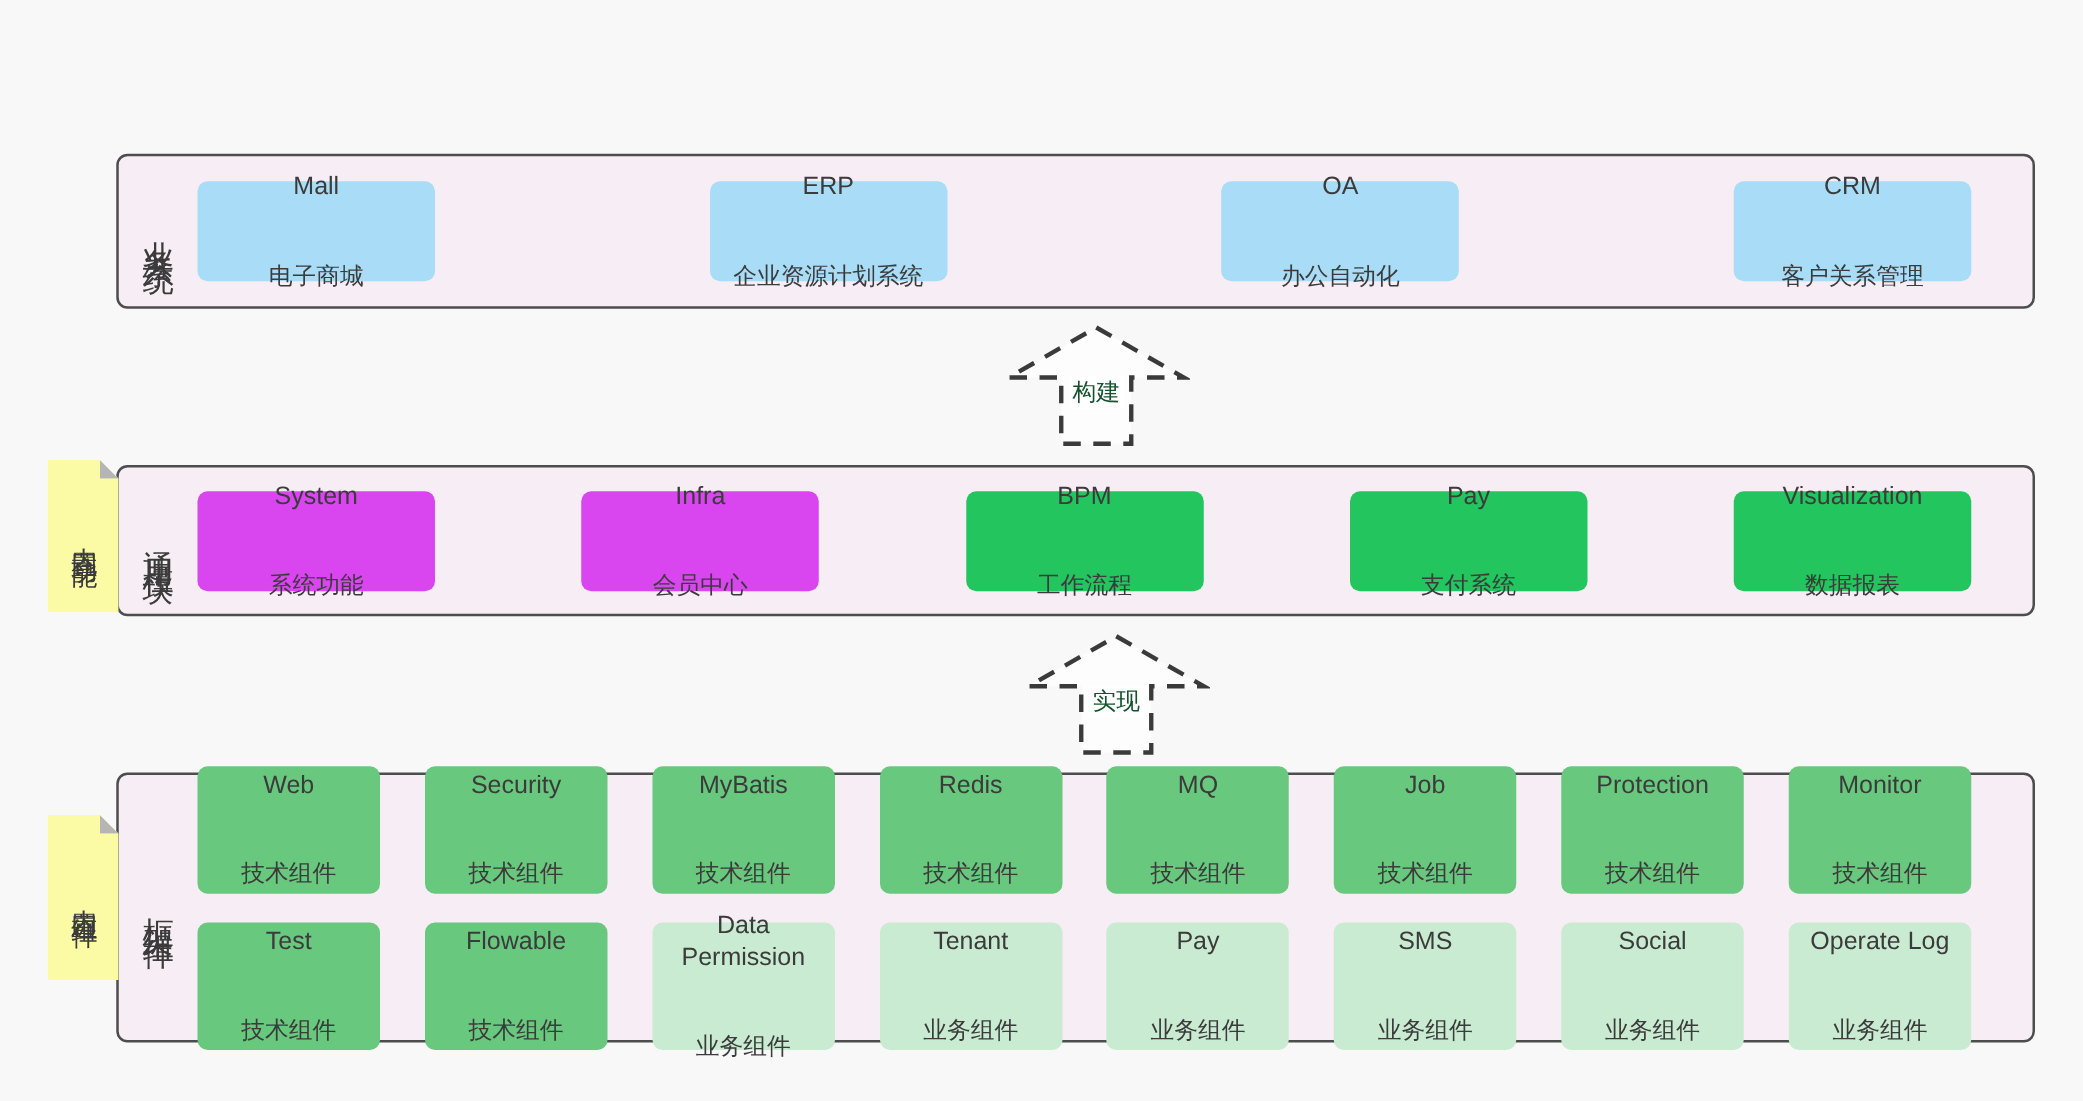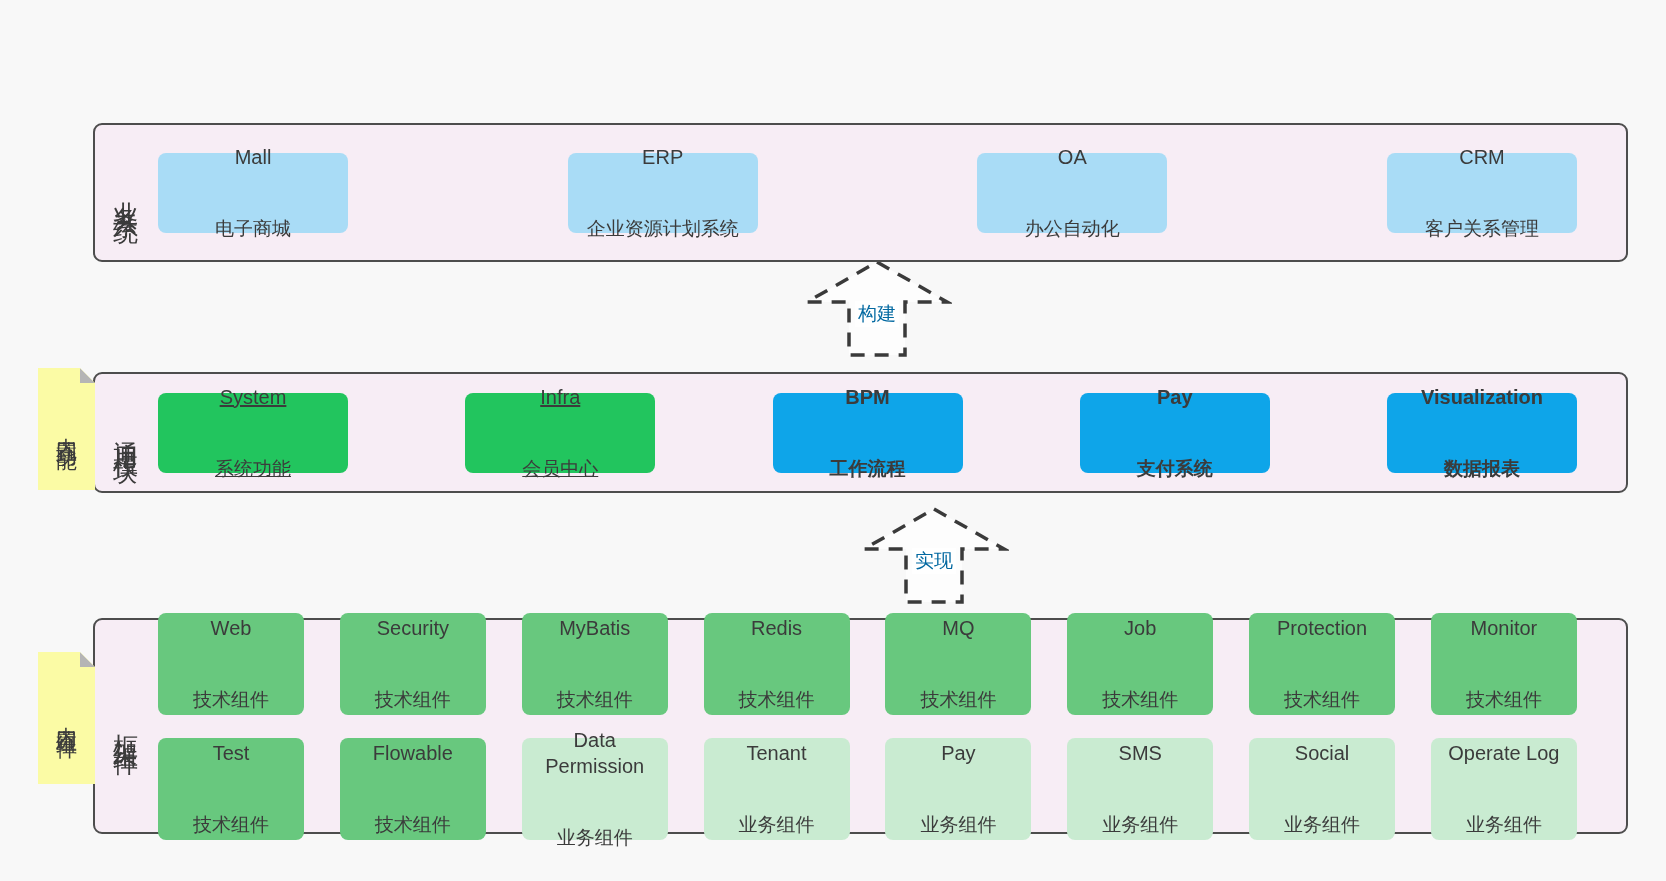--- a/index.html
+++ b/index.html
@@ -7,21 +7,21 @@
     width:1666px;height:881px;position:relative;overflow:hidden;
     background:#f8f8f8;
     font-family:"Liberation Sans","DejaVu Sans",sans-serif;
     color:#3b3b3b;
   }
   .band{
     position:absolute;left:93px;width:1535px;box-sizing:border-box;
     background:#f7edf5;border:2px solid #4d4d4d;border-radius:9px;
     display:flex;align-items:stretch;z-index:1;
   }
-  .band-1{top:123px;height:139px;}
+  .band-1{top:123px;height:124px;}
   .band-2{top:372px;height:121px;}
   .band-3{top:618px;height:216px;}
   .band-label{
     writing-mode:vertical-rl;text-orientation:upright;
     font-size:25px;letter-spacing:6px;color:#3b3b3b;
     display:flex;align-items:center;justify-content:center;
     padding:0 13px 0 15px;white-space:nowrap;
   }
   .band-boxes{
     flex:1;display:flex;flex-direction:column;justify-content:center;
@@ -30,46 +30,46 @@
   .box-row{display:flex;justify-content:space-between;}
   .box{
     width:190px;height:80px;border-radius:8px;
     display:flex;flex-direction:column;align-items:center;justify-content:center;
     text-align:center;padding:2px 4px;box-sizing:border-box;
   }
   .band-3 .box{width:146px;height:102px;}
   .box-title{font-size:20px;line-height:1.32;}
   .box-sub{font-size:19px;line-height:1.32;margin-top:46px;}
   .c-blue{background:#a9dcf6;}
-  .c-red{background:#22c55e;text-decoration:underline;}
-  .c-pink{background:#0ea5e9;font-weight:bold;}
+  .c-red{background:#d946ef;}
+  .c-pink{background:#22c55e;}
   .c-green{background:#68c87e;}
   .c-green-light{background:#c9ebd1;}
   .sticky{
     position:absolute;left:38px;width:57px;background:#fbfba5;z-index:2;
     clip-path:polygon(0 0,calc(100% - 15px) 0,100% 15px,100% 100%,0 100%);
     display:flex;align-items:center;justify-content:center;
   }
   .sticky-1{top:368px;height:122px;}
   .sticky-2{top:652px;height:132px;}
   .sticky-fold{
     position:absolute;top:0;right:0;width:15px;height:15px;background:#b5b5b5;
     clip-path:polygon(0 0,100% 100%,0 100%);
   }
   .sticky-text{
     writing-mode:vertical-rl;text-orientation:upright;
     font-size:21px;letter-spacing:4px;color:#3b3b3b;white-space:nowrap;
   }
   .arrow{position:absolute;width:150px;height:102px;z-index:0;}
   .arrow-1{left:802px;top:257px;}
-  .arrow-2{left:859px;top:504px;}
+  .arrow-2{left:818px;top:504px;}
   .arrow svg{display:block;width:100%;height:100%;}
   .arrow-label{
     position:absolute;left:50%;top:56%;transform:translate(-50%,-50%);
-    background:#ffffff;font-size:19px;color:#0369a1;padding:0 3px;
+    background:#ffffff;font-size:19px;color:#14532d;padding:0 3px;
     white-space:nowrap;
     text-align:right;
   }
 </style>
 </head>
 <body>
 
 <section class="band band-1">
   <div class="band-label">业务系统</div>
   <div class="band-boxes">

